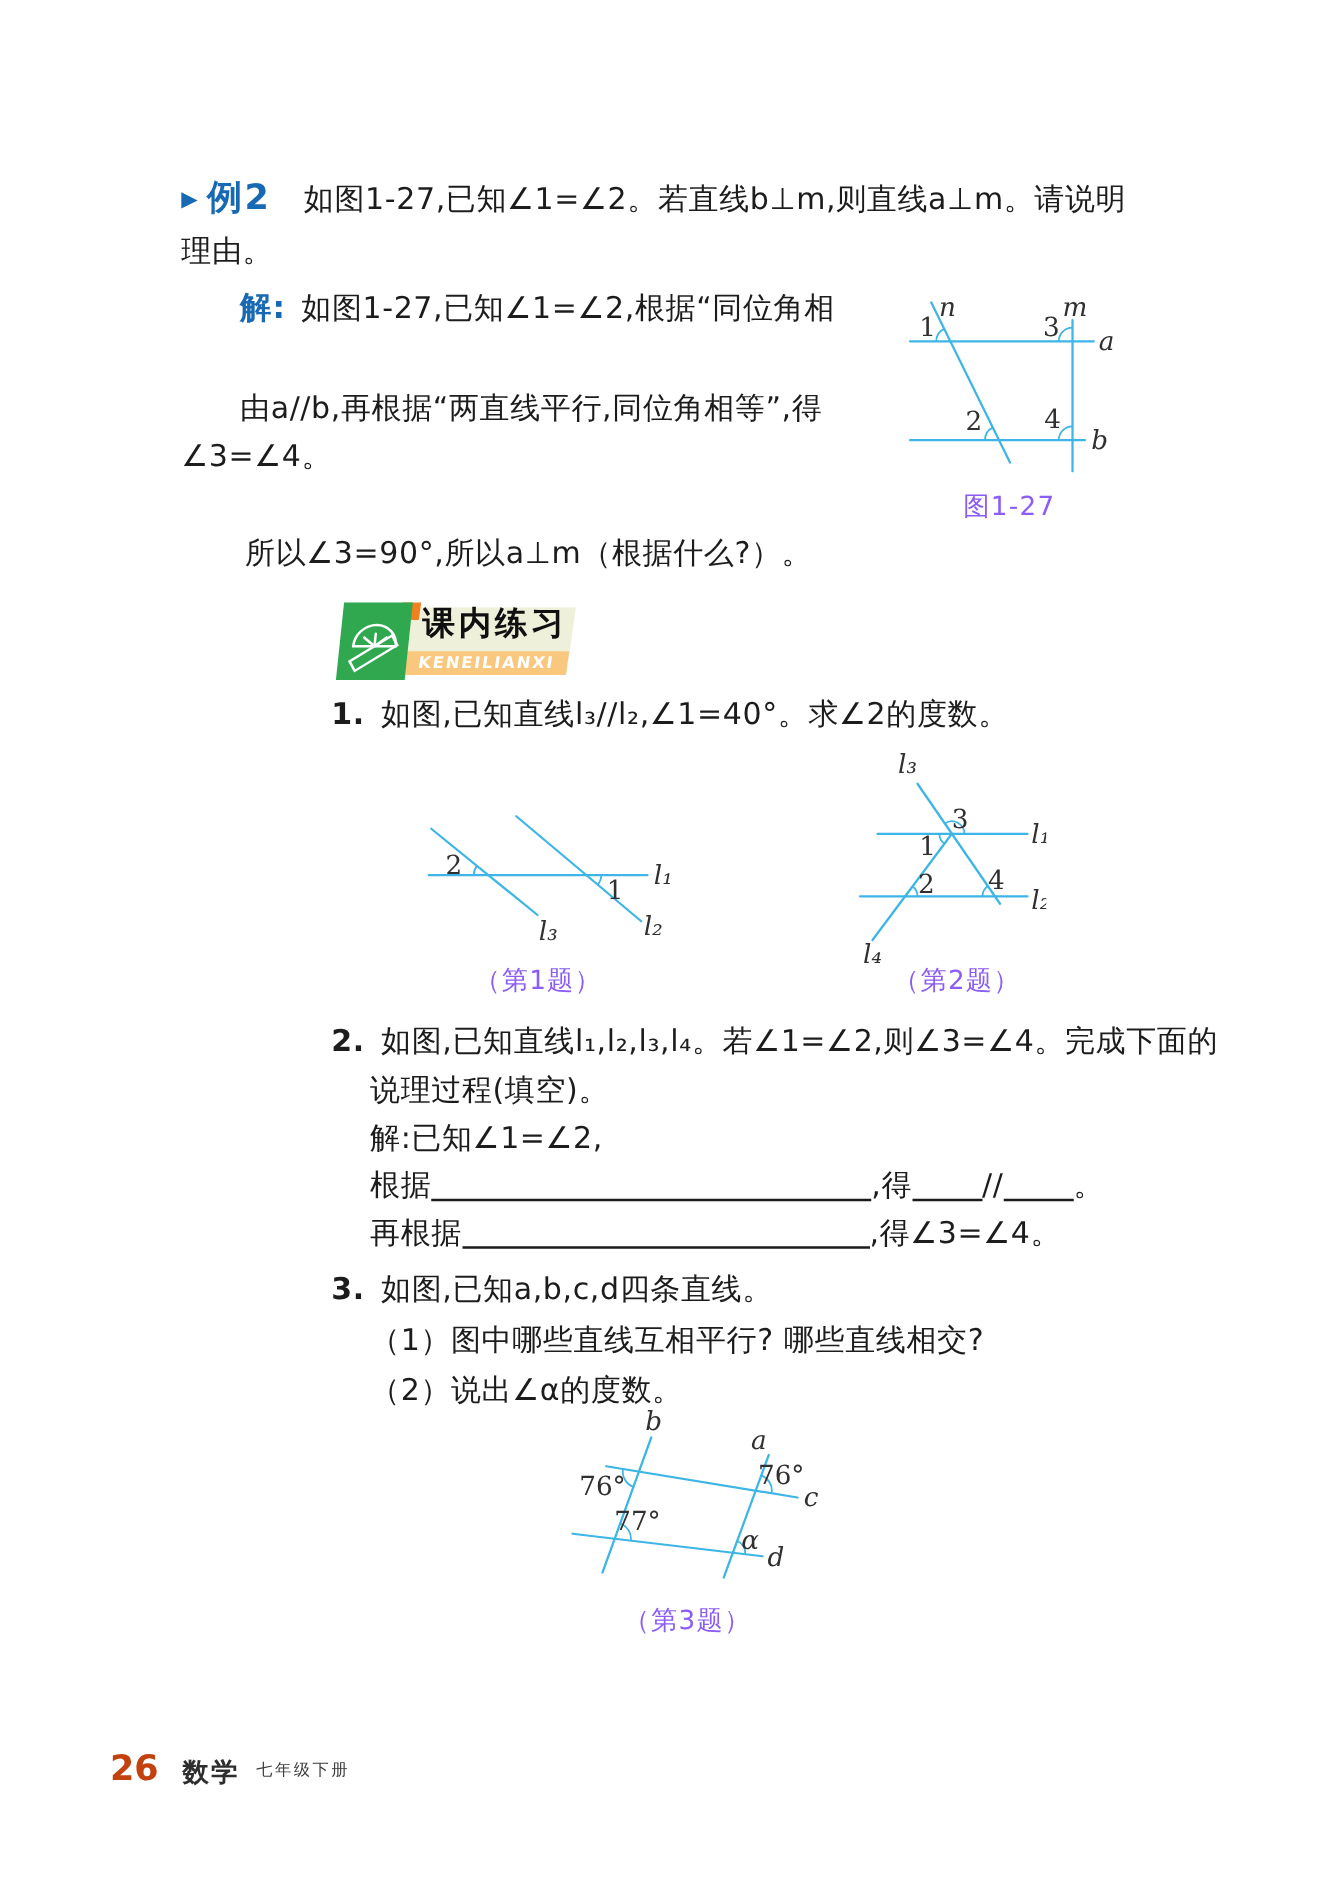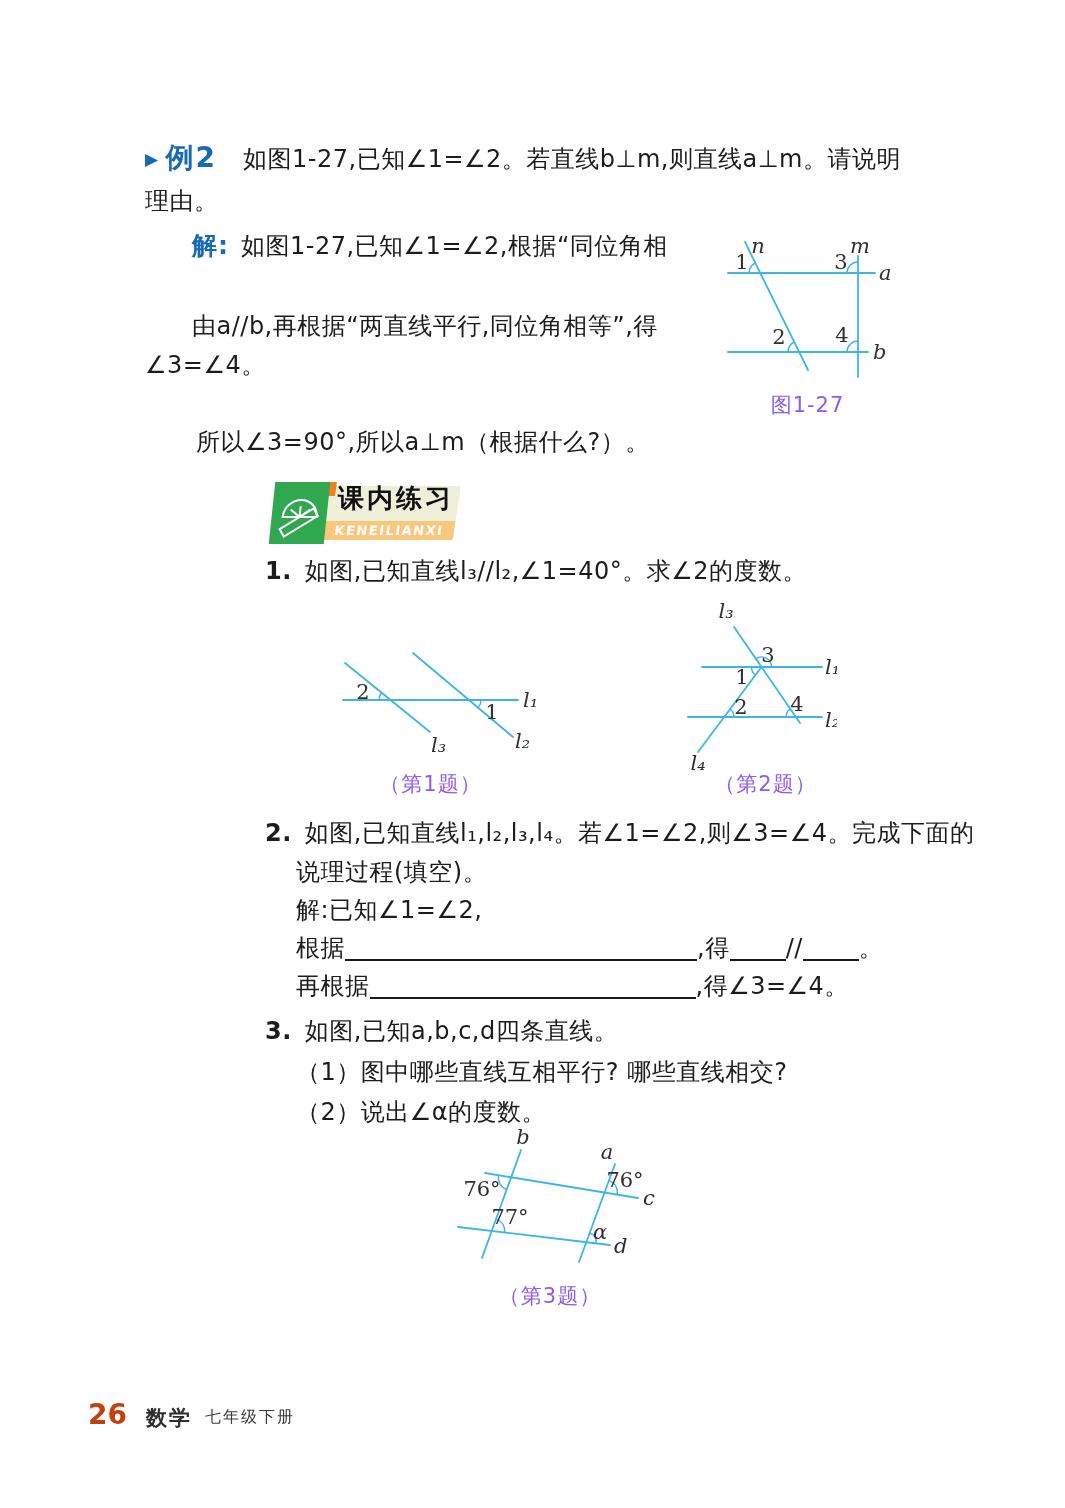--- a/index.html
+++ b/index.html
@@ -19,21 +19,21 @@
   .figlab{font:italic 21px "DejaVu Serif","Liberation Serif",serif;fill:#303030;}
   .fignum{font:21px "DejaVu Serif","Liberation Serif",serif;fill:#303030;}
   .badge-cream{background:#eef0d9;transform:skewX(-8deg);}
   .badge-strip{background:#f9c87e;transform:skewX(-8deg);display:flex;align-items:center;justify-content:center;}
   .badge-strip span{font-size:13px;font-weight:bold;color:#ffffff;letter-spacing:1.5px;}
   .badge-green{background:#2fa84f;transform:skewX(-6deg);display:flex;align-items:center;justify-content:center;}
   .badge-accent{background:#ef8122;transform:skewX(-8deg);}
   .badge-title{font-size:26px;font-weight:bold;color:#101010;letter-spacing:3px;}
   .footer-page{font-size:28px;font-weight:bold;color:#c2410c;}
   .footer-subject{font-size:21px;font-weight:bold;color:#2e2e2e;letter-spacing:2px;}
-  .footer-book{font-size:16px;color:#3c3c3c;letter-spacing:2px;text-align:center;}
+  .footer-book{font-size:13px;color:#3c3c3c;letter-spacing:2px;text-align:center;}
 </style>
 </head>
 <body>
 
 <div class="page">
 
   <div class="abs t" style="left:145px;top:141px;">
     <span class="blue arrow">▶</span><span class="blue exlabel">例2</span><span>如图1-27,已知∠1=∠2。若直线b⊥m,则直线a⊥m。请说明</span>
   </div>
   <div class="abs t" style="left:145px;top:184px;">理由。</div>

